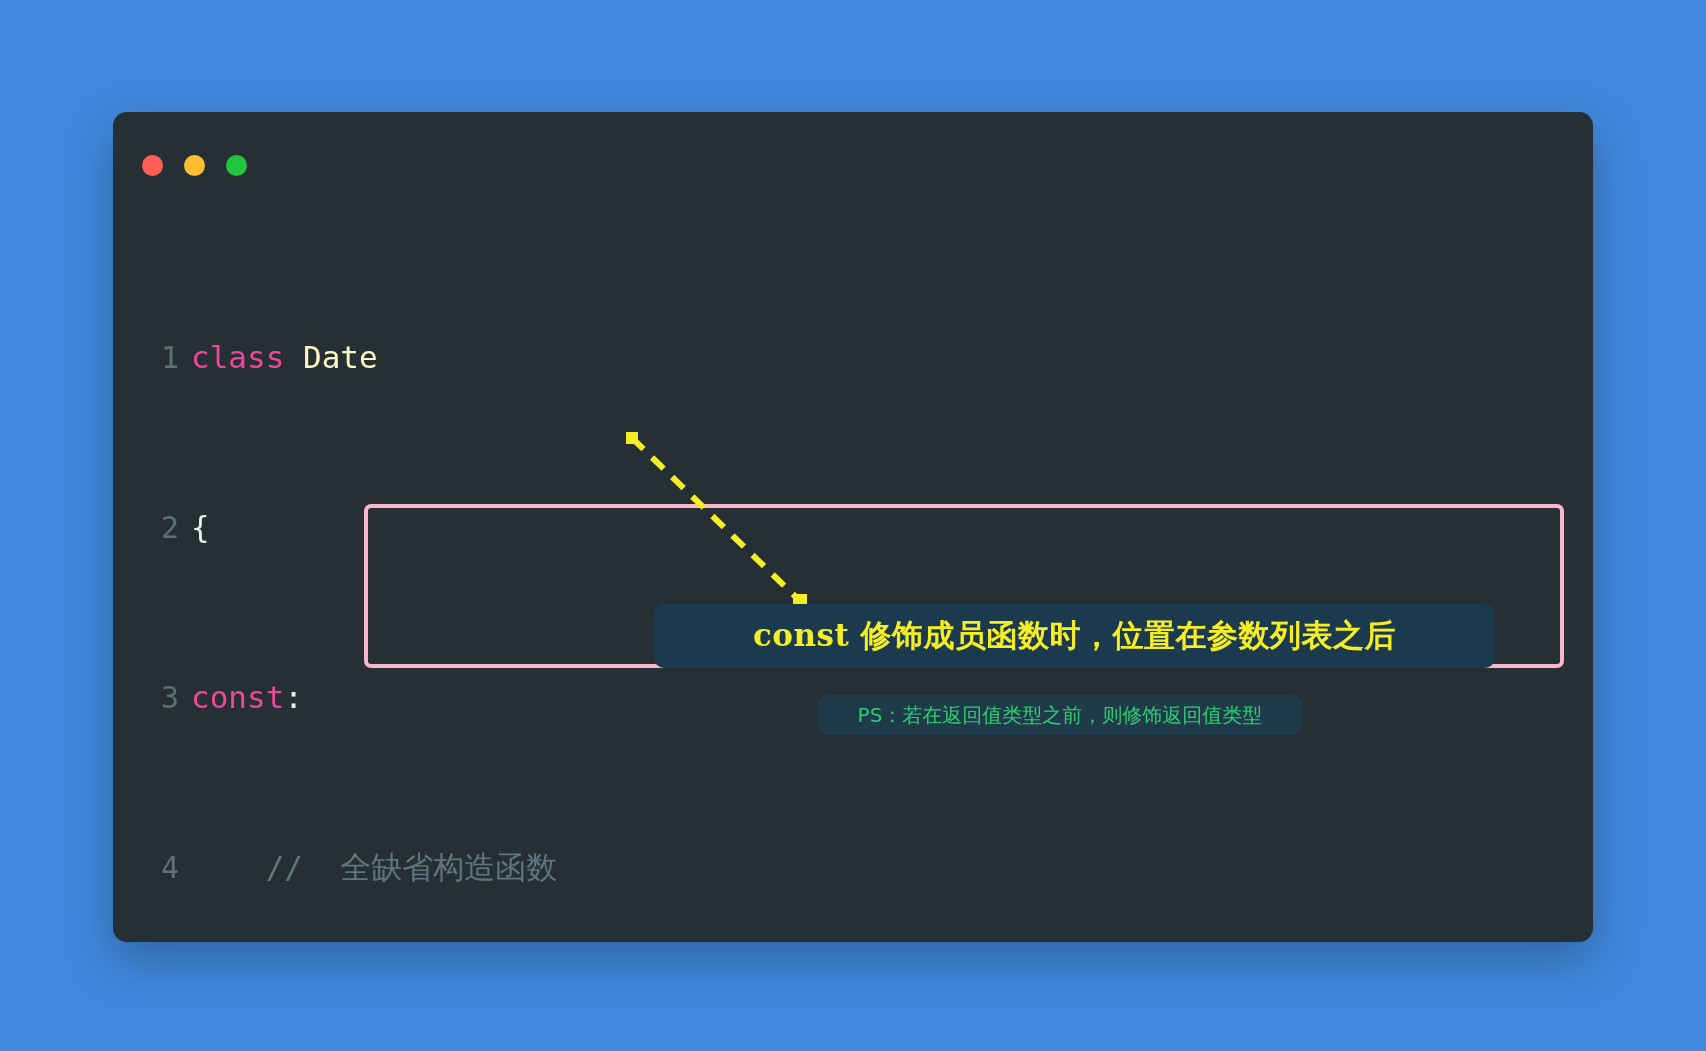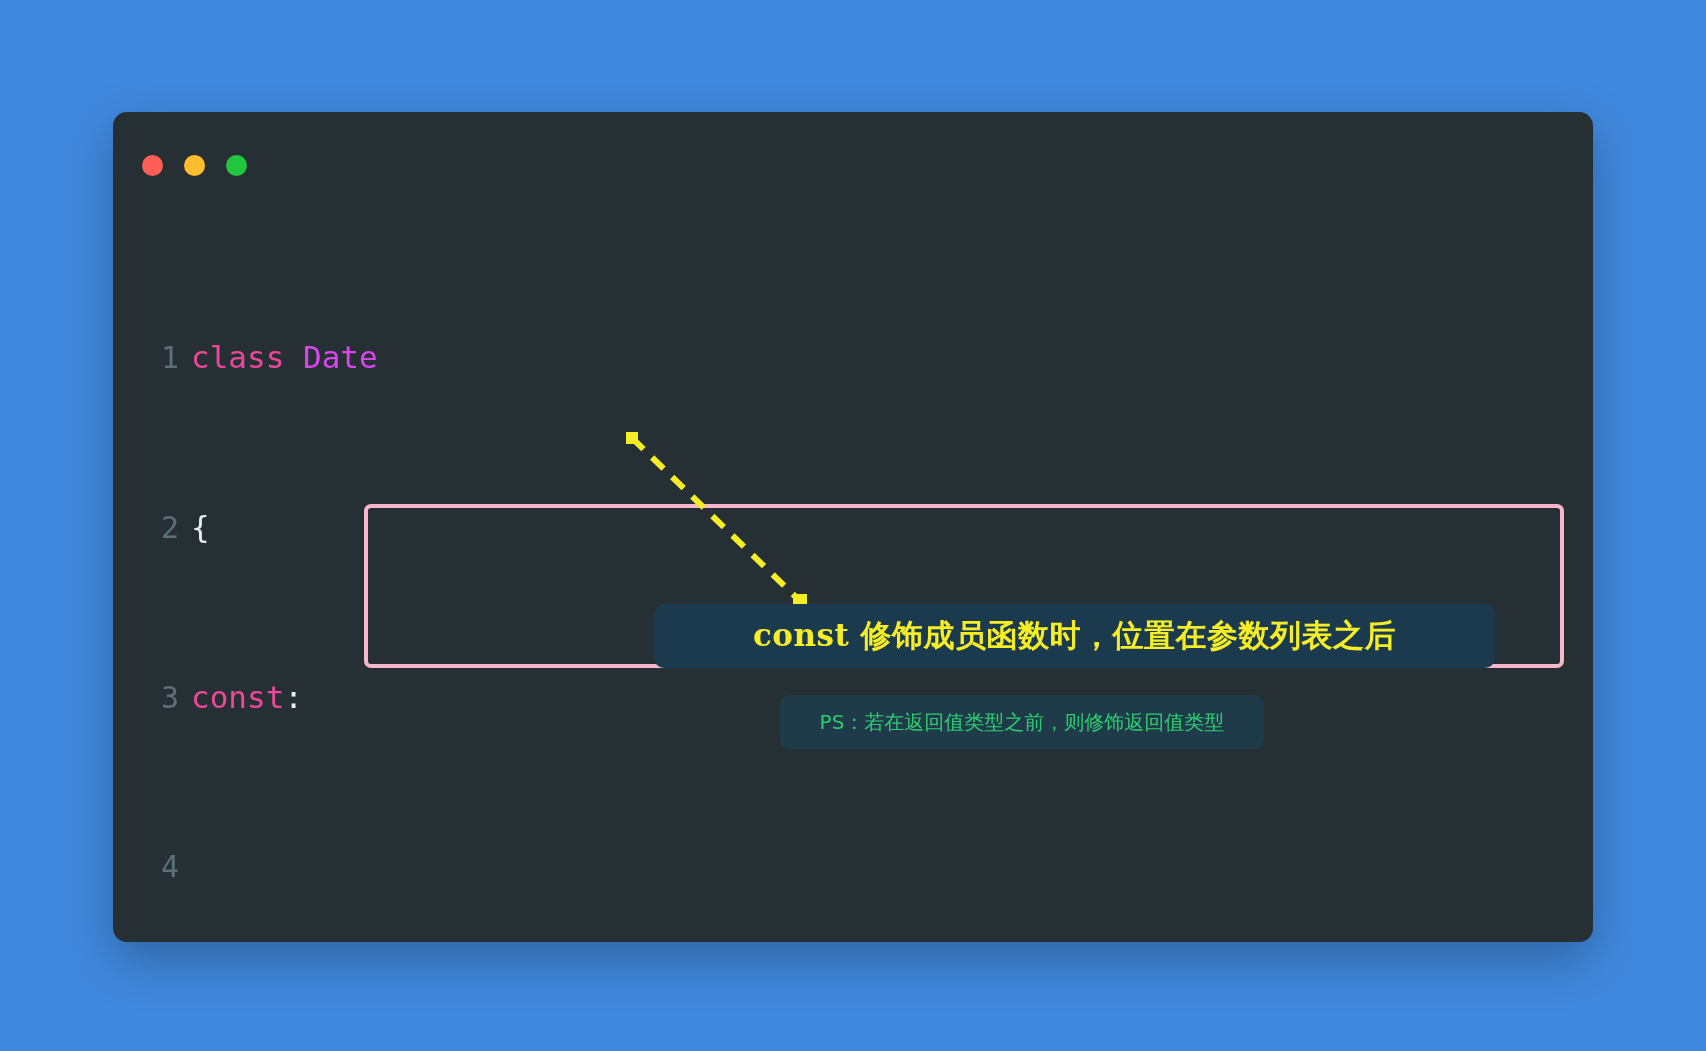--- a/index.html
+++ b/index.html
@@ -77,21 +77,21 @@
     padding-right: 12px;
     box-sizing: border-box;
     font-size: 30px;
   }
   .src { display: inline-block; }
 
   
   .t-kw      { color: #ec4899; }  
   .t-punct   { color: #e9edef; }  
   .t-comment { color: #5f757f; }  
-  .t-plain   { color: #d946ef; }
+  .t-plain   { color: #fef9c3; }
 
   
   .pink-rect {
     position: absolute;
     left: 251px;
     top: 392px;
     width: 1200px;
     height: 164px;
     border: 4px solid #f7b7c9;
     border-radius: 7px;
@@ -127,24 +127,24 @@
     font-family: "DejaVu Serif", serif;
     font-weight: bold;
     font-size: 31px;
     letter-spacing: 0.5px;
     white-space: nowrap;
   }
 
   
   .ps-note {
     position: absolute;
-    left: 780px;
+    left: 818px;
     top: 695px;
     width: 484px;
-    height: 54px;
+    height: 40px;
     background: #1f3b49;
     border-radius: 9px;
     display: flex;
     align-items: center;
     justify-content: center;
     box-sizing: border-box;
   }
   .ps-text {
     color: #2ecc71;
     font-family: "DejaVu Sans", sans-serif;
@@ -177,20 +177,21 @@
       <span class="src t-punct">{</span>
     </div>
 
     <div class="code-line">
       <span class="ln">3</span>
       <span class="src"><span class="t-kw">const</span><span class="t-punct">:</span></span>
     </div>
 
     <div class="code-line">
       <span class="ln">4</span>
+      <span class="src">    <span class="t-comment">//  全缺省构造函数</span></span>
     </div>
 
     
 
     
 
     
 
     
 

